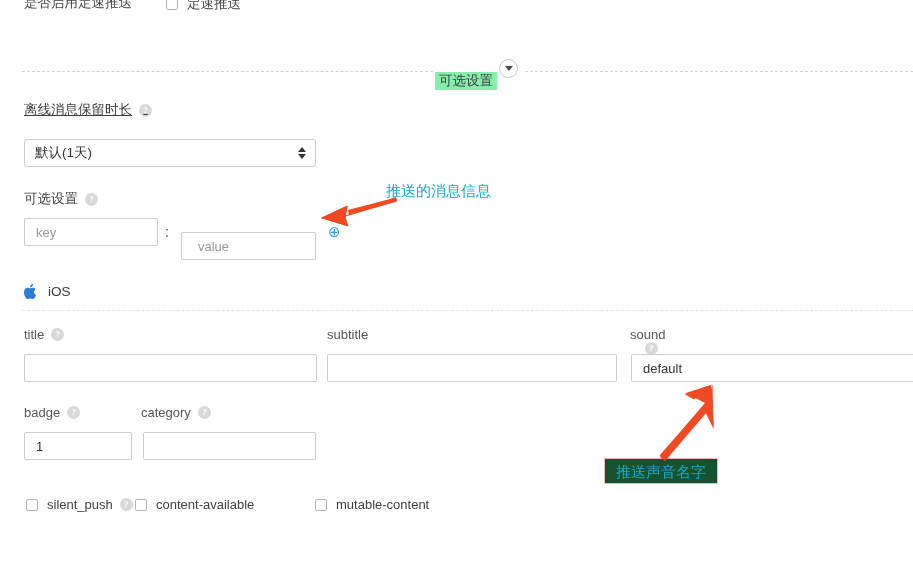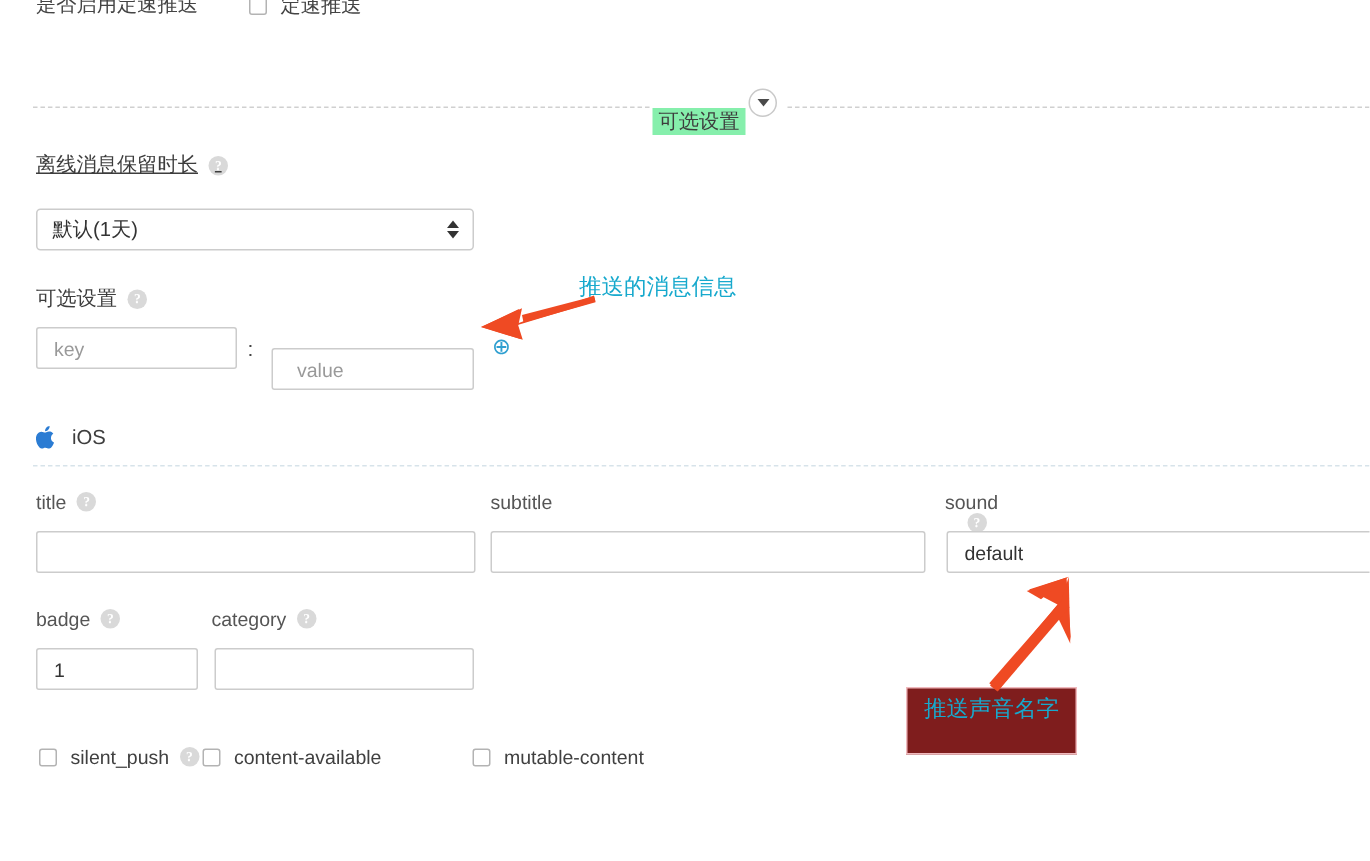--- a/index.html
+++ b/index.html
@@ -205,22 +205,22 @@
   
   .anno-text {
     font-size: 15px;
     color: #17a9cd;
     white-space: nowrap;
     font-family: "Liberation Sans", "DejaVu Sans", sans-serif;
   }
   #anno-sound-box {
     left: 604px; top: 458px;
     border: 1px solid #f0b9bd;
-    background: #7f1d1d;
-    padding: 4px 11px 20px 11px;
+    background: #14532d;
+    padding: 4px 11px 1px 11px;
     box-sizing: border-box;
   }
   #anno-msg { left: 386px; top: 182px; }
 
   .arrow-svg { position: absolute; overflow: visible; }
 </style>
 </head>
 <body>
 
 <div class="abs" id="top-row">

